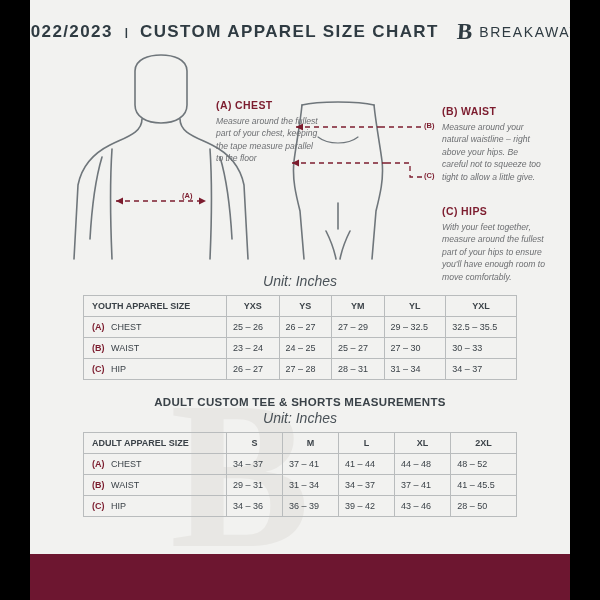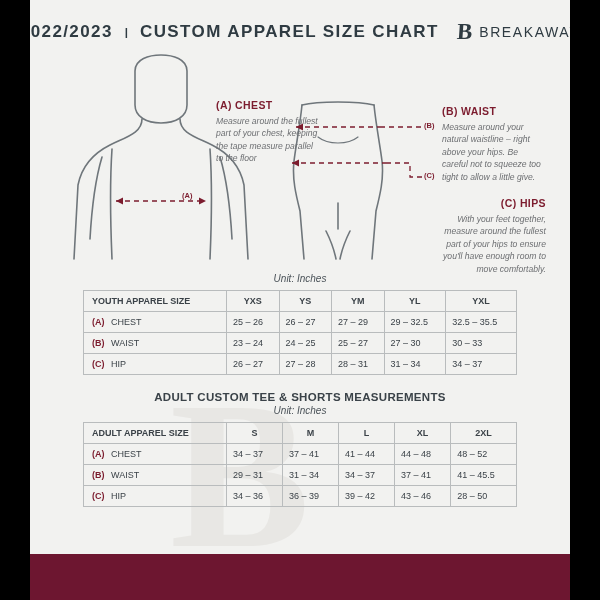--- a/index.html
+++ b/index.html
@@ -46,34 +46,34 @@
   .callout{position:absolute;width:110px;}
   .callout-title{
     color:#7c1c2e;font-weight:bold;font-size:10.5px;letter-spacing:.4px;
     margin-bottom:4px;
   }
   .callout-body{
     color:#6d6f72;font-size:8.6px;font-style:italic;line-height:1.45;
   }
   .c-chest{left:186px;top:46px;width:106px;}
   .c-waist{left:412px;top:52px;width:104px;}
-  .c-hips{left:412px;top:144px;width:104px;text-align:right;}
+  .c-hips{left:412px;top:152px;width:104px;}
 
   .tag{
     position:absolute;font-size:7.5px;color:#7c1c2e;font-weight:bold;
   }
 
   
   .table-block{margin-top:8px;}
   .tbl-title{
     text-align:center;font-size:11.5px;font-weight:bold;color:#3a4248;
     letter-spacing:.3px;
   }
   .tbl-sub{
-    text-align:center;font-size:10px;font-style:italic;color:#4a5258;
+    text-align:center;font-size:14px;font-style:italic;color:#4a5258;
     margin-top:2px;margin-bottom:6px;
   }
   table{
     border-collapse:collapse;margin:0 auto;width:434px;
     background:rgba(255,255,255,0.0);
   }
   th,td{
     border:1px solid #b9bcbd;
     font-size:9px;color:#3b4248;
     height:20px;padding:0 6px;

